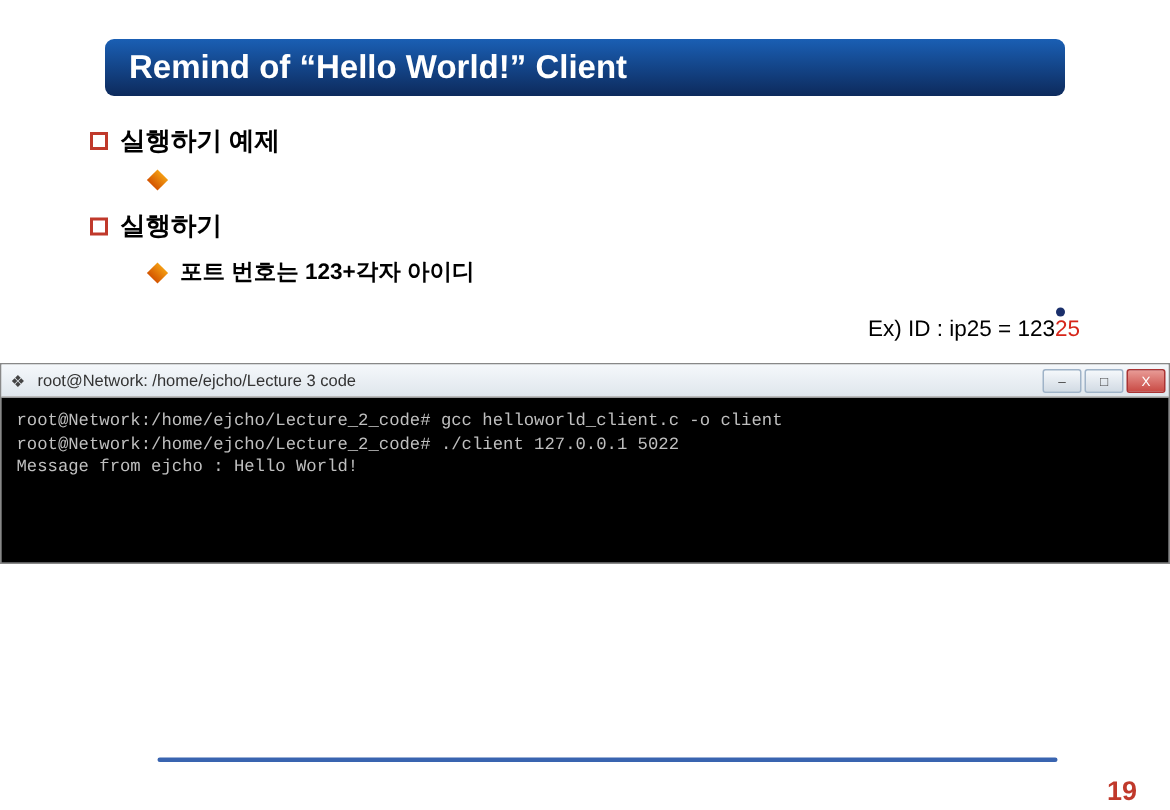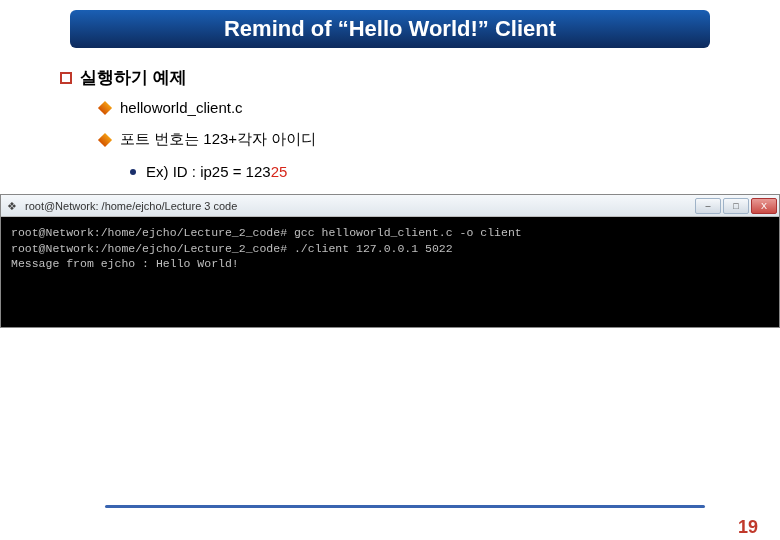--- a/index.html
+++ b/index.html
@@ -5,25 +5,25 @@
   * { margin: 0; padding: 0; box-sizing: border-box; }
   body {
     width: 780px;
     height: 540px;
     background: #fff;
     font-family: Arial, "Malgun Gothic", sans-serif;
     position: relative;
     overflow: hidden;
   }
   .title-bar {
-    margin: 10px 70px 0 70px;
+    margin: 26px 70px 0 70px;
     background: linear-gradient(to bottom, #1a5fb4, #0d2a5c);
     border-radius: 6px;
     padding: 6px 16px;
-    text-align: center;
+    text-align: left;
   }
   .title-bar span {
     color: #fff;
     font-weight: bold;
     font-size: 22px;
   }
   .content {
     margin: 18px 60px 0 60px;
   }
   .h1-row {
@@ -52,25 +52,26 @@
     height: 10px;
     background: linear-gradient(to bottom, #f39c12, #d35400);
     transform: rotate(45deg);
     margin-right: 10px;
   }
   .h2-text {
     font-size: 15px;
     color: #000;
     font-weight: 500;
   }
-  .h2-text-bold { font-weight: normal; }
+  .h2-text-bold { font-weight: bold; }
   .h3-row {
     display: flex;
-    align-items: center;
+    align-items: flex-end;
     margin: 8px 0 14px 70px;
+    flex-direction: column;
   }
   .dot-bullet {
     width: 6px;
     height: 6px;
     border-radius: 50%;
     background: #1a2f6b;
     margin-right: 10px;
   }
   .h3-text {
     font-size: 15px;
@@ -175,23 +176,26 @@
 
 <div class="content">
 
   <div class="h1-row">
     <div class="square-bullet"></div>
     <div class="h1-text">실행하기 예제</div>
   </div>
 
   <div class="h2-row">
     <div class="diamond-bullet"></div>
-    <div class="h2-text">helloworld_client.c</div>
-  </div>
-
+  </div>
+
+  <div class="h1-row">
+    <div class="square-bullet"></div>
+    <div class="h1-text">실행하기</div>
+  </div>
 
   <div class="h2-row">
     <div class="diamond-bullet"></div>
     <div class="h2-text h2-text-bold">포트 번호는 123+각자 아이디</div>
   </div>
 
   <div class="h3-row">
     <div class="dot-bullet"></div>
     <div class="h3-text">
       <span>Ex) ID : ip25 = 123</span><span class="red">25</span>

